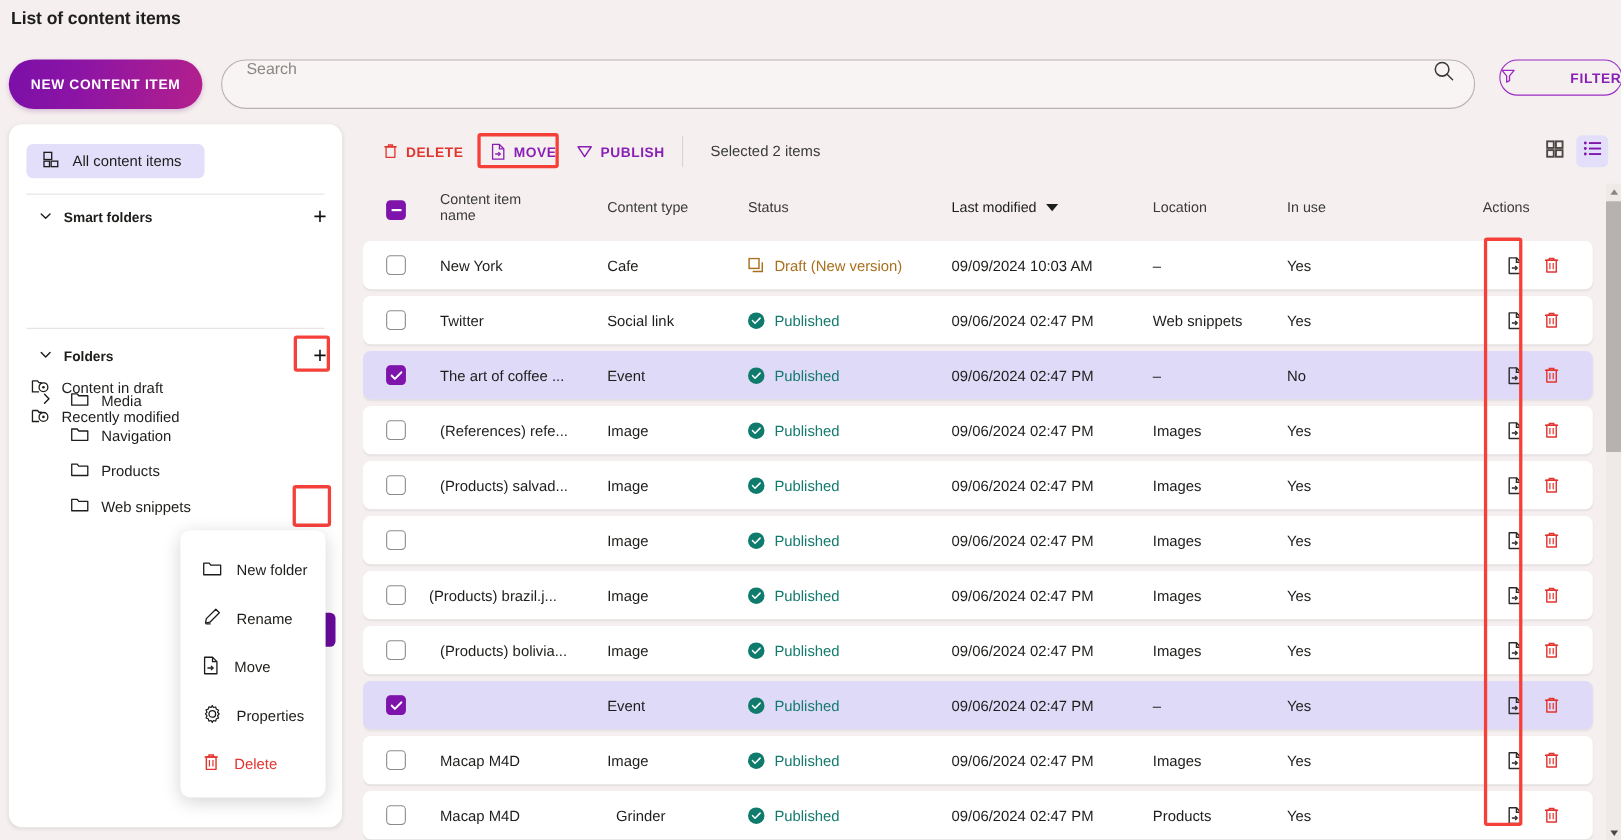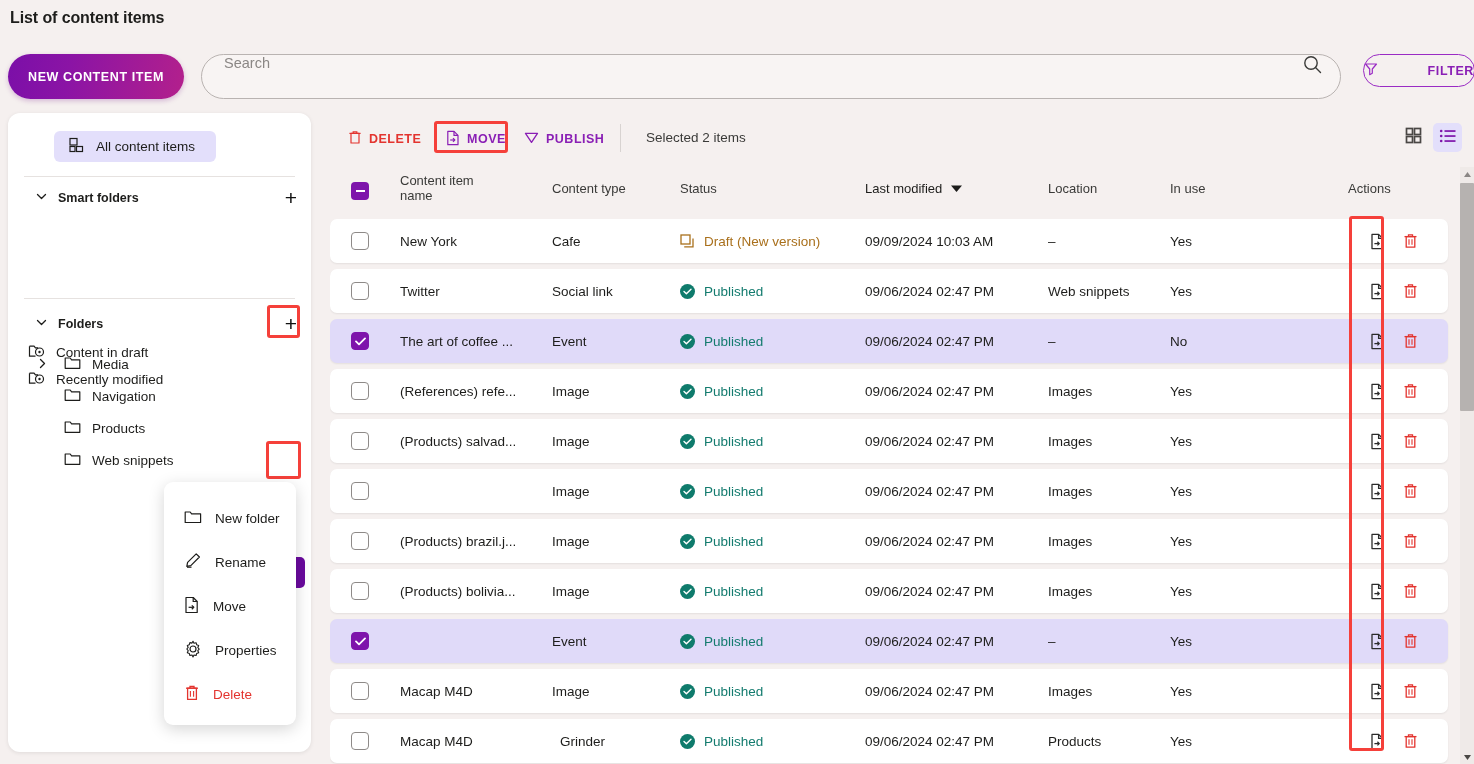--- a/index.html
+++ b/index.html
@@ -56,21 +56,21 @@
   .sidebar {
     position: absolute; left: 8px; top: 113px;
     width: 303px; height: 639px;
     background: #fff; border-radius: 12px;
     box-shadow: 0 1px 4px rgba(0,0,0,.09);
   }
   .all-items {
     position: absolute; left: 16px; top: 18px;
     width: 162px; height: 31px; border-radius: 6px;
     background: #e3dffb; display: flex; align-items: center; gap: 11px;
-    padding-left: 14px; cursor: pointer; margin-left: 30px;
+    padding-left: 14px; cursor: pointer;
   }
   .all-items span { font-size: 13.5px; color: #1d1d1b; }
   .divider { position: absolute; left: 16px; width: 271px; height: 1px; background: #e6e2e0; }
   .sec-head {
     position: absolute; left: 27px; display: flex; align-items: center; gap: 10px;
     font-size: 12.5px; font-weight: bold; cursor: pointer;
   }
   .plus-btn {
     position: absolute; width: 26px; height: 26px;
     display: flex; align-items: center; justify-content: center;
@@ -663,21 +663,21 @@
               <path d="M3.2 3.6h8.6v10.6H3.2z" fill="none" stroke="#e3342f" stroke-width="1.3" stroke-linejoin="round"></path>
               <line x1="6" y1="6.2" x2="6" y2="11.8" stroke="#e3342f" stroke-width="1.1"></line>
               <line x1="9" y1="6.2" x2="9" y2="11.8" stroke="#e3342f" stroke-width="1.1"></line>
               <path d="M5.5 3.6V1.9h4v1.7" fill="none" stroke="#e3342f" stroke-width="1.3"></path>
             </svg>
           </span>
         </div>
       </div>
       <div class="row">
         <div class="cb"></div>
-        <div class="cell" style="left: 70px;">(Products) brazil.j...</div>
+        <div class="cell" style="left: 60px;">(Products) brazil.j...</div>
         <div class="cell" style="left: 222px;">Image</div>
         <div class="cell status published" style="left: 350px;">
           <span class="badge-pub">
             <svg width="9" height="7" viewBox="0 0 9 7">
               <path d="M1 3.4l2.4 2.4L8 1.2" fill="none" stroke="#fff" stroke-width="1.4" stroke-linecap="round" stroke-linejoin="round"></path>
             </svg>
           </span>
           <span>Published</span>
         </div>
         <div class="cell" style="left: 535px;">09/06/2024 02:47 PM</div>

